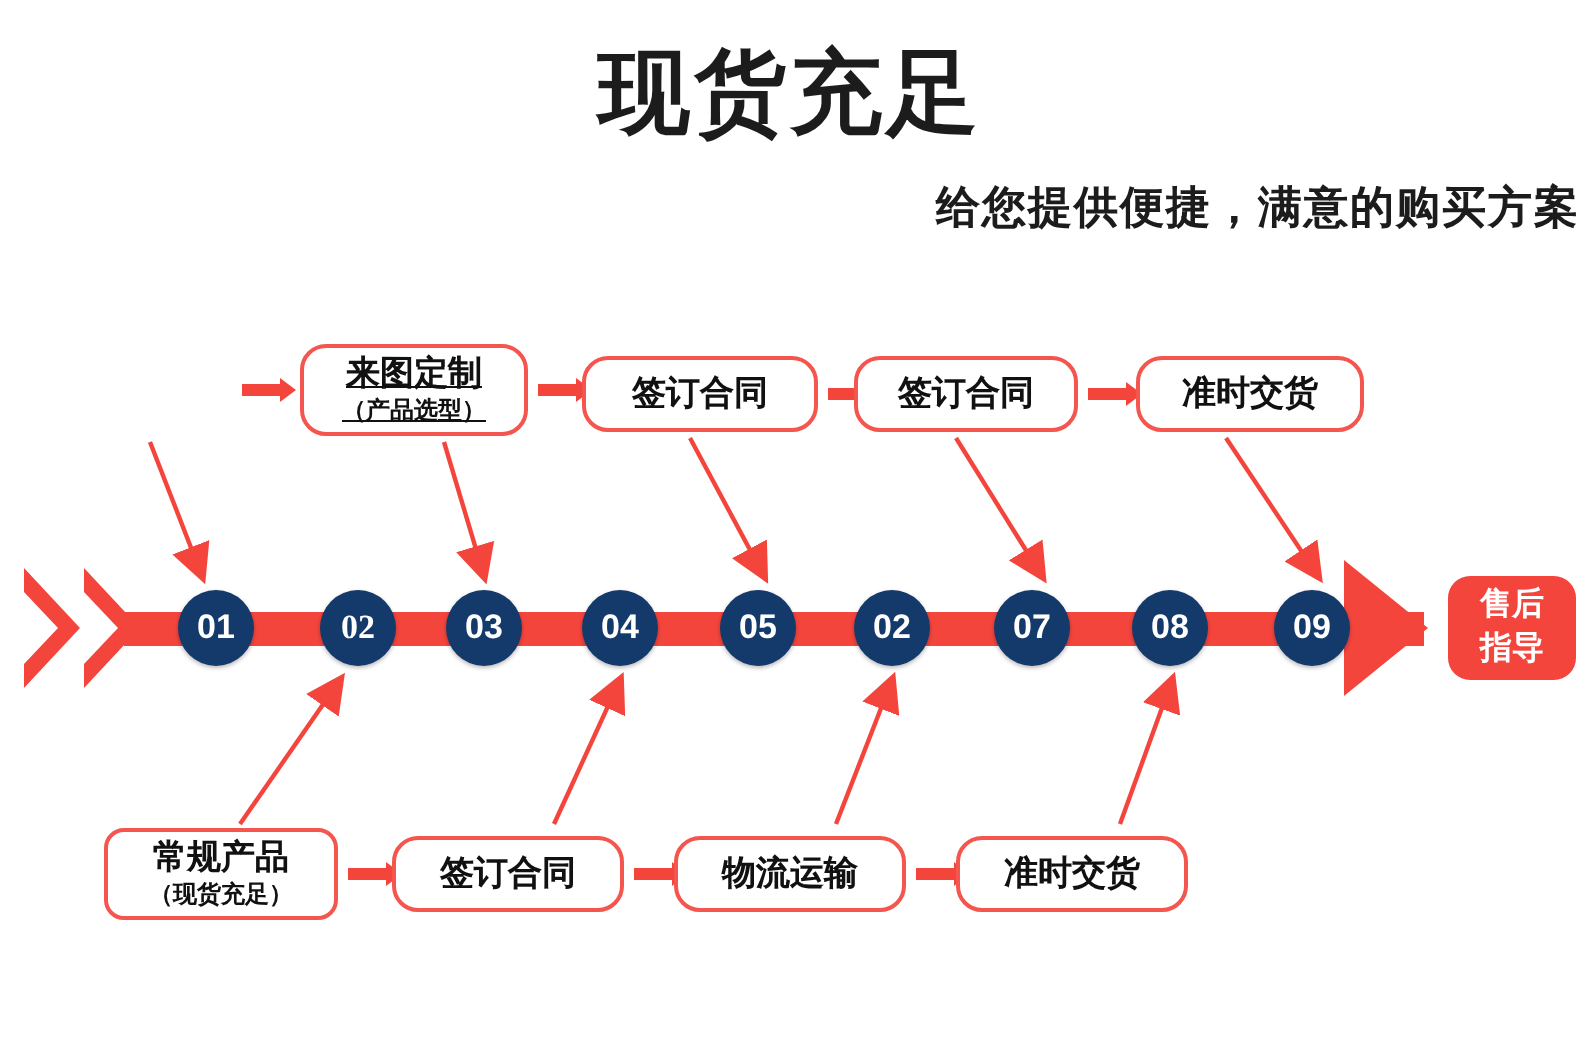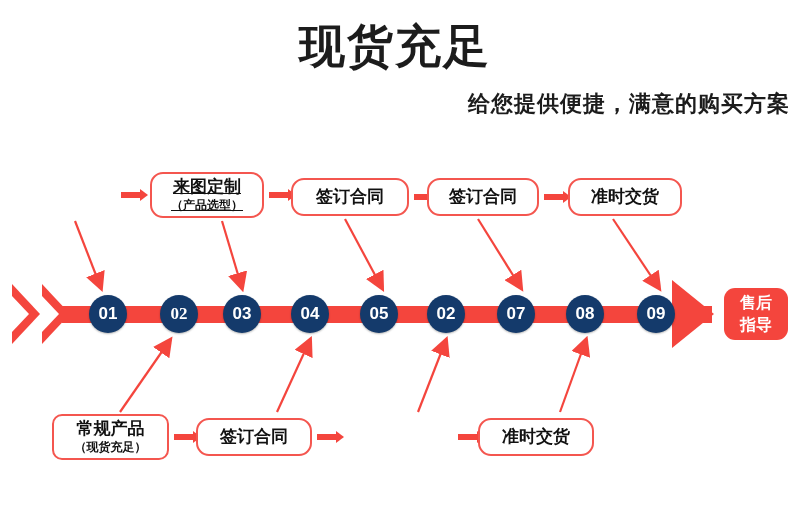--- a/index.html
+++ b/index.html
@@ -130,20 +130,23 @@
   </div>
 
   <div class="pbox single" style="left:196px;top:418px;width:116px;height:38px;">
     <span class="l1">签订合同</span>
   </div>
   <div class="conn" style="left:317px;top:431px;width:27px;">
     <span class="shaft" style="width:19px;"></span>
       <span class="head" style="left:19px;"></span>
   </div>
 
+  <div class="pbox single" style="left:337px;top:418px;width:116px;height:38px;">
+    <span class="l1">物流运输</span>
+  </div>
   <div class="conn" style="left:458px;top:431px;width:27px;">
     <span class="shaft" style="width:19px;"></span>
       <span class="head" style="left:19px;"></span>
   </div>
 
   <div class="pbox single" style="left:478px;top:418px;width:116px;height:38px;">
     <span class="l1">准时交货</span>
   </div>
 
   <svg class="links" viewBox="0 0 790 519">

